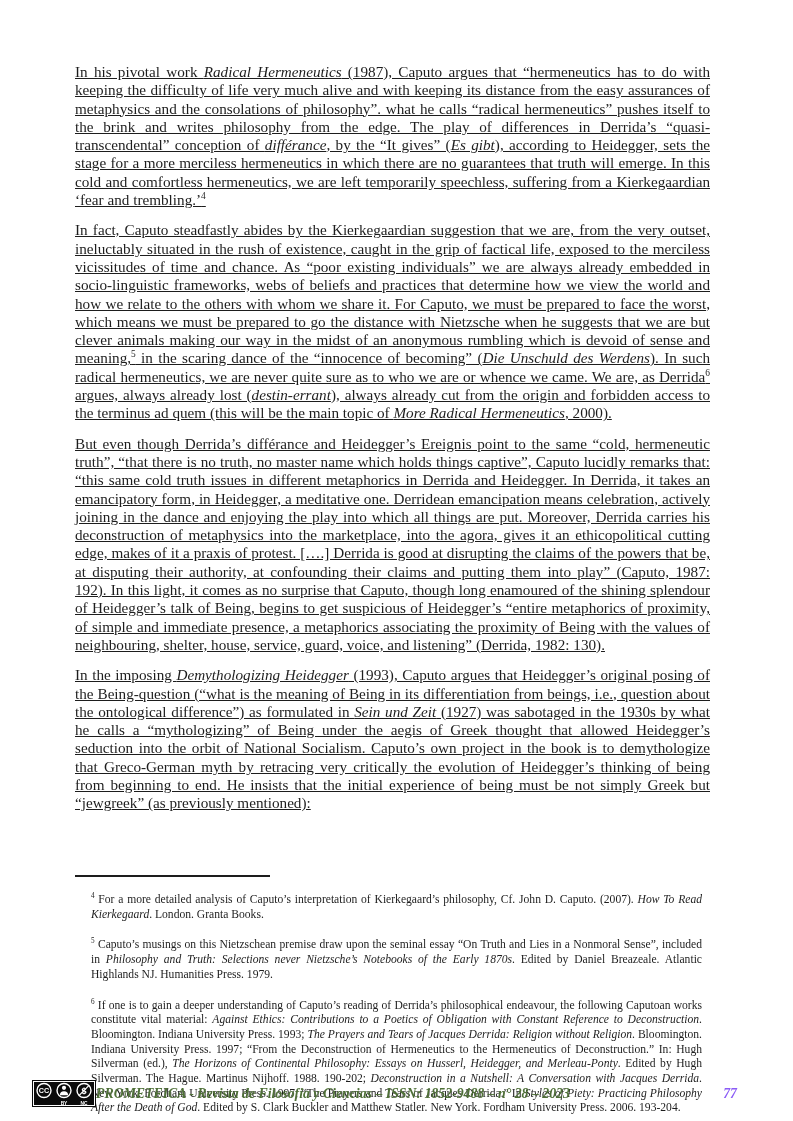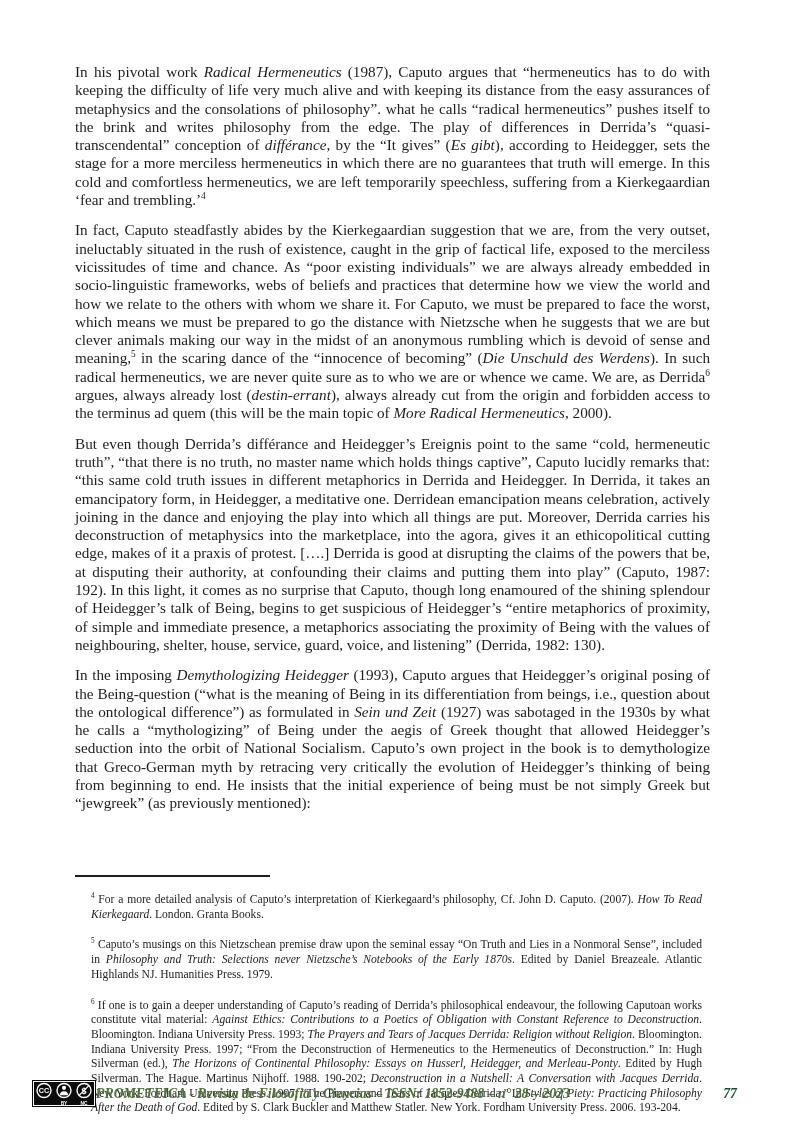--- a/index.html
+++ b/index.html
@@ -11,21 +11,21 @@
     position: relative;
     overflow: hidden;
   }
   .page { position: absolute; inset: 0; background: #fff; }
 
   
   #paragraphs {
     position: absolute; top: 63px; left: 75px; width: 643px;
     font-size: 15.2px; line-height: 18.3px; text-align: justify;
   }
-  #paragraphs p { margin: 0 8px 12px 0; }
+  #paragraphs p { margin: 0 8px 12px 0; text-decoration: underline; }
   i { font-style: italic; }
   sup { font-size: 62%; line-height: 0; vertical-align: super; }
 
   
   .footnotes-block {
     position: absolute; top: 875px; left: 75px; width: 643px;
   }
   .footnote-sep {
     width: 195px; height: 0;
     border-top: 2px solid #1d1d1d;
@@ -94,16 +94,16 @@
         </g>
         <g>
           <circle cx="52" cy="10.5" r="7" fill="none" stroke="#ffffff" stroke-width="1.4"></circle>
           <text x="52" y="13.6" text-anchor="middle" font-size="9" class="cc-glyph">$</text>
           <line x1="47.2" y1="15.3" x2="56.8" y2="5.7" stroke="#ffffff" stroke-width="1.2"></line>
           <text x="52" y="25.2" text-anchor="middle" font-size="4.8" class="cc-glyph">NC</text>
         </g>
       </svg>
     </span>
     <span class="journal-line" style="color: rgb(79, 112, 56);">PROMETEICA - Revista de Filosofia y Ciencias – ISSN: 1852-9488 – n° 28 – 2023</span>
-    <span class="page-number" style="color: #14532d;">77</span>
+    <span class="page-number" style="color: #8b5cf6;">77</span>
   </div>
 
 </div>
 
 </body></html>

